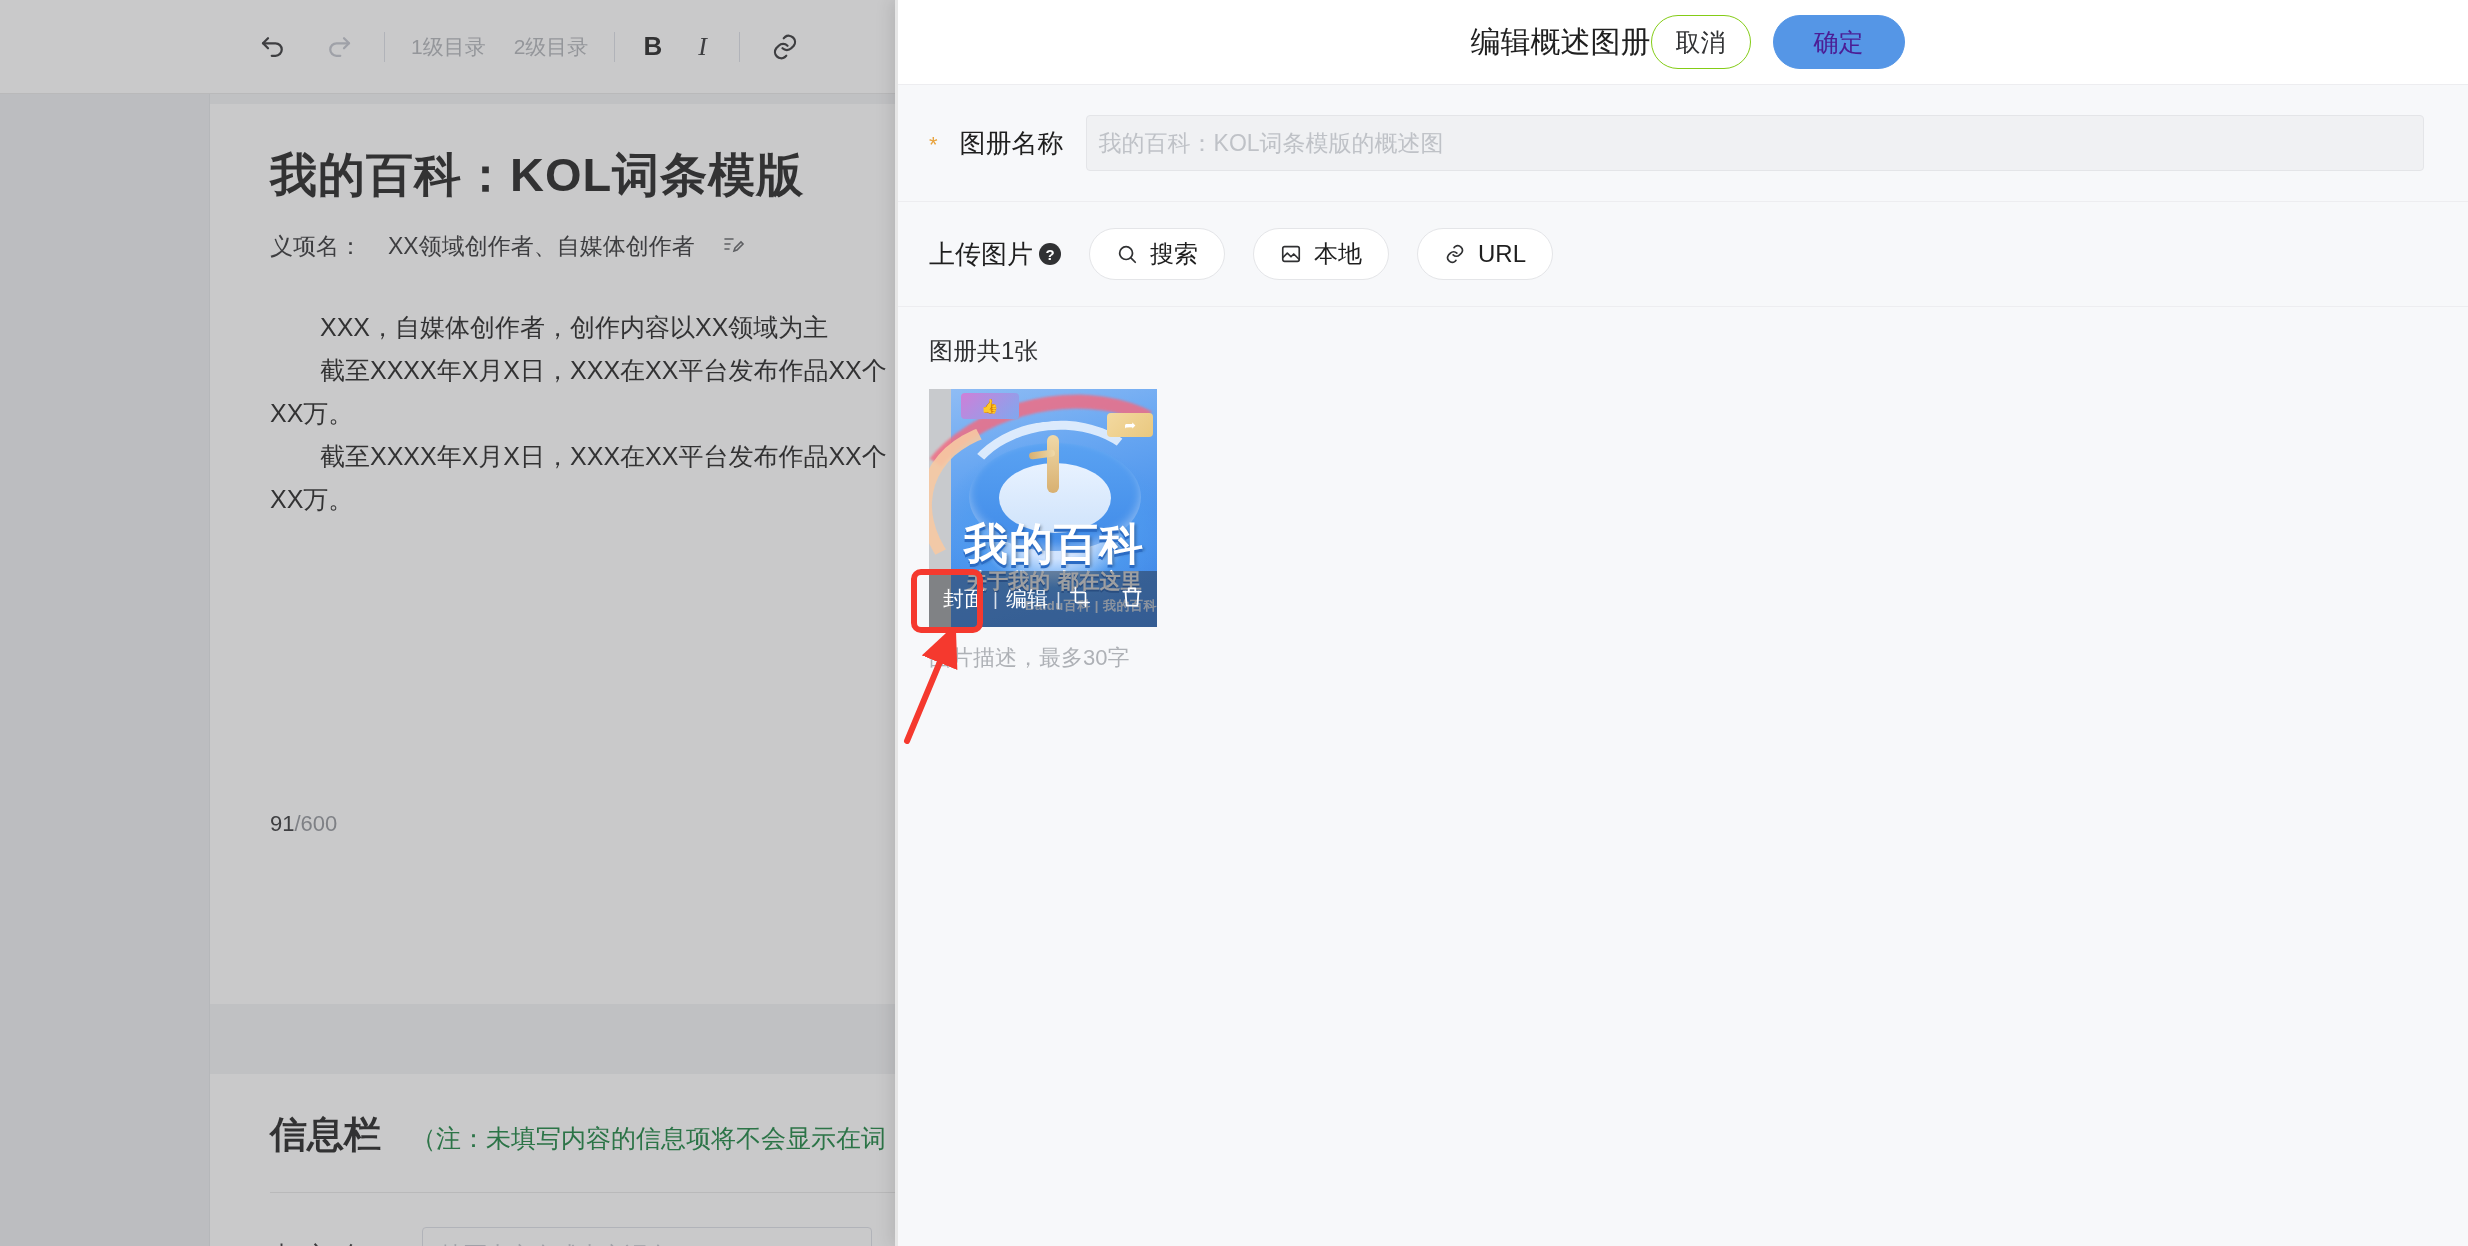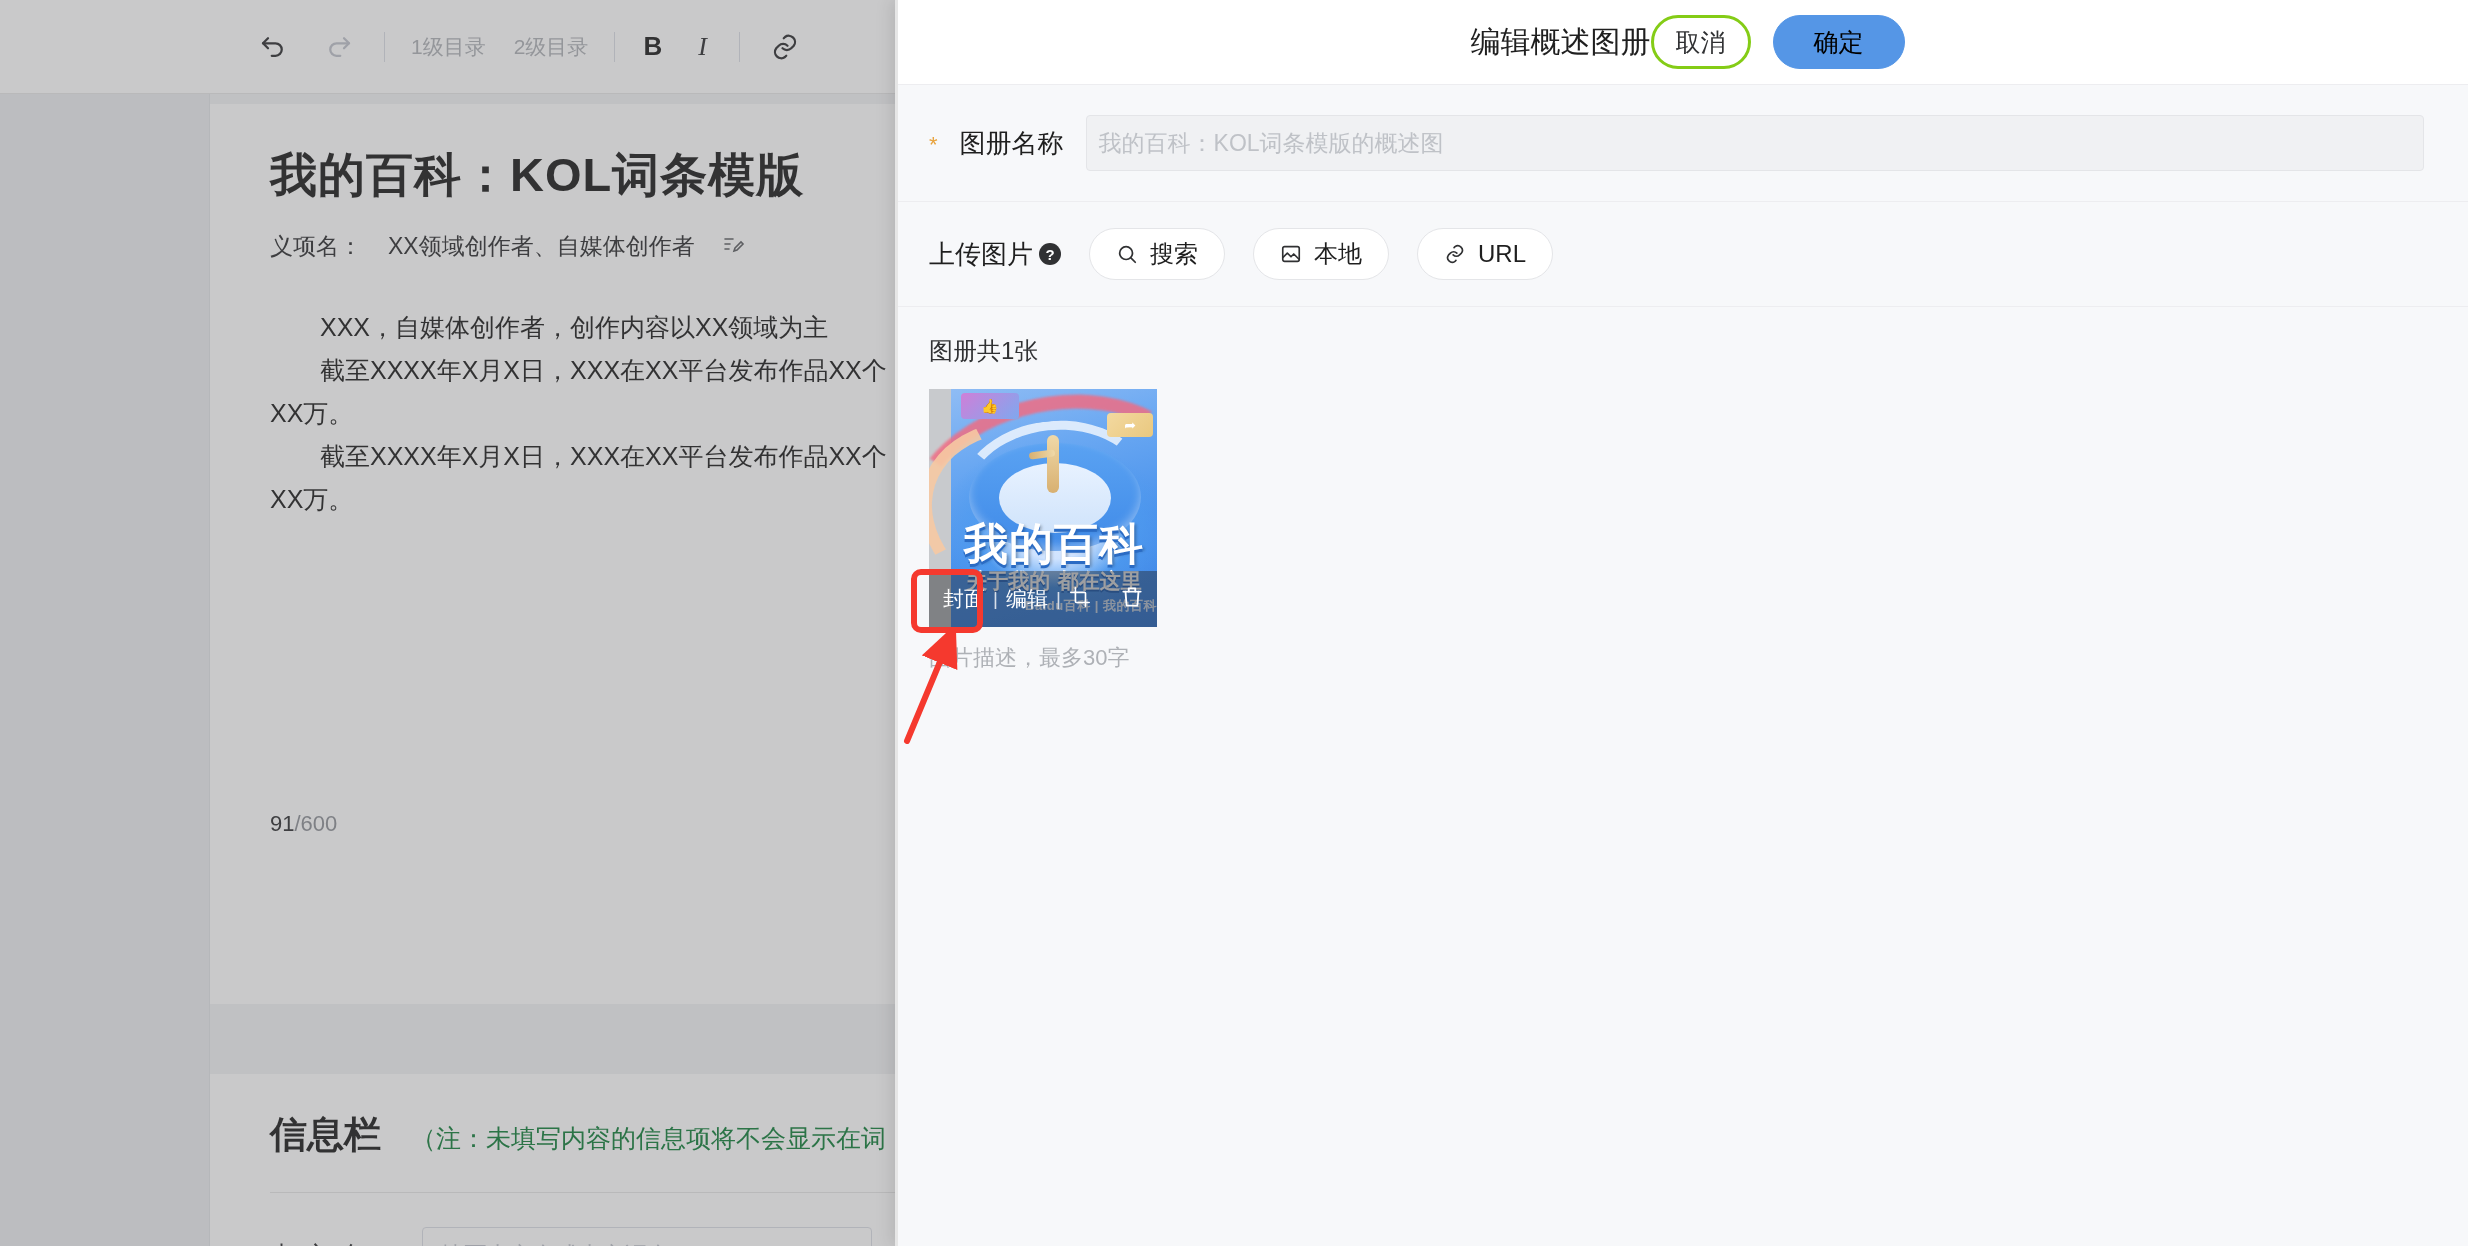--- a/index.html
+++ b/index.html
@@ -167,28 +167,28 @@
   .btn {
     height: 54px;
     border-radius: 27px;
     display: flex; align-items: center; justify-content: center;
     font-size: 25px;
     cursor: pointer;
     user-select: none;
   }
   #btn-cancel {
     width: 100px;
-    border: 3px solid #84cc16;
+    border: 1px solid #84cc16;
     background: #ffffff;
     color: #303133;
   }
   #btn-confirm {
     width: 132px;
     background: #5596e6;
-    color: #000000;
+    color: #4c1d95;
     border: 1px solid #5596e6;
   }
 
   #modal-body {
     flex: 1 1 auto;
     background: #f7f8fa;
     display: flex;
     flex-direction: column;
     overflow: hidden;
   }

